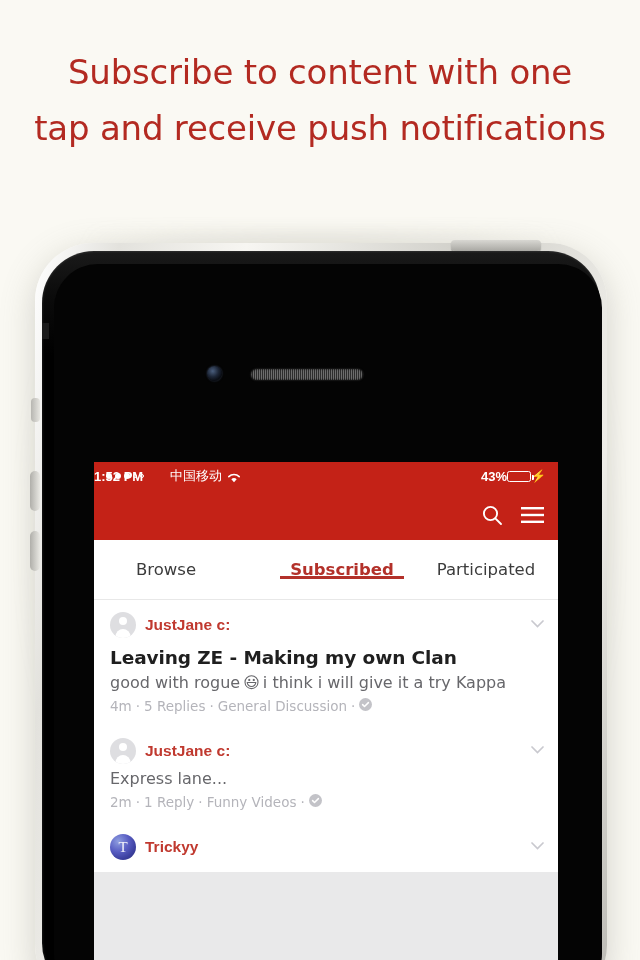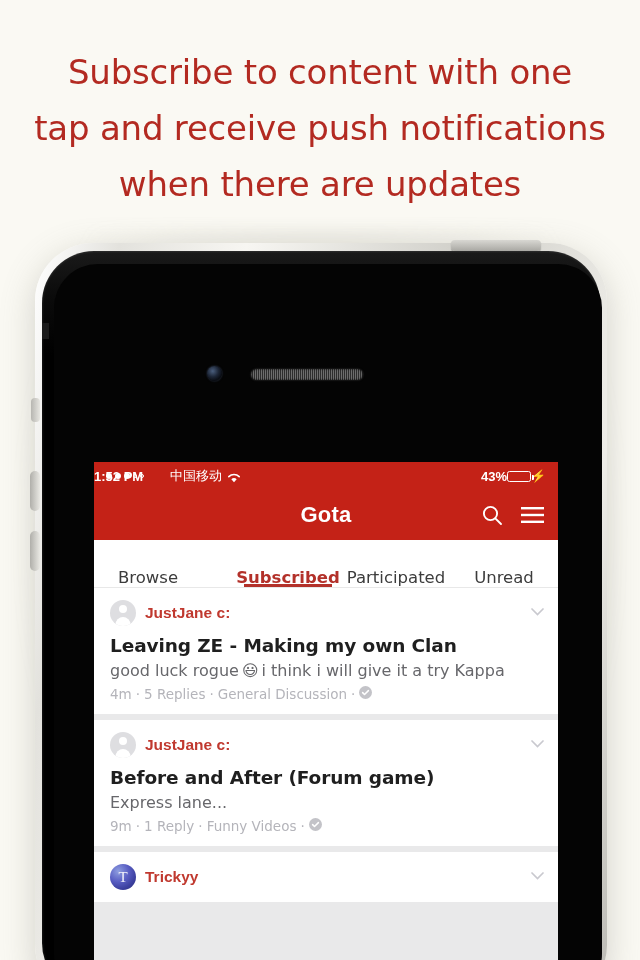--- a/index.html
+++ b/index.html
@@ -142,39 +142,39 @@
   }
   .nav-title {
     position:absolute; left:0; right:0; text-align:center;
     color:#fff; font-size:22px; font-weight:bold; letter-spacing:0.2px;
   }
   .nav-actions { margin-left:auto; display:flex; align-items:center; gap:18px; z-index:2; }
   .icon-btn { cursor:pointer; display:flex; align-items:center; }
 
   
   .tabs {
-    height:48px; background:#fff; display:flex;
-    align-items:flex-end; border-bottom:1px solid #e8e8e8;
+    height:60px; background:#fff; display:flex;
+    align-items:center; border-bottom:1px solid #e8e8e8;
   }
   .tab {
     flex:1; display:flex; align-items:center; justify-content:center;
     font-size:16.5px; color:#3c3c3c; position:relative; cursor:pointer;
     font-family:"DejaVu Sans", sans-serif;
   }
   .tab.active { color:#b3312a; font-weight:bold;margin-left:32px; }
   .tab.active:after {
     content:""; position:absolute; bottom:0; left:10px; right:10px;
     height:3px; background:#b3312a;
   }
 
   
   .feed { background:#e9e9ea; height:406px; overflow:hidden; }
   .card {
     background:#fff; padding:12px 18px 12px 16px;
-    margin-bottom:6px; position:relative;
+    position:relative;
   }
   .card-head { display:flex; align-items:center; gap:9px; }
   .avatar {
     width:26px; height:26px; border-radius:50%;
     background:#dedee1; position:relative; flex:none; overflow:hidden;
   }
   .avatar .silhouette {
     position:absolute; left:50%; top:5px; transform:translateX(-50%);
     width:8px; height:8px; border-radius:50%; background:#fff;
   }
@@ -215,21 +215,20 @@
     background:#c3c3c8; display:inline-flex;
     align-items:center; justify-content:center; flex:none;
   }
 </style>
 </head>
 <body>
 
 <div class="headline">
   <span>Subscribe to content with one</span>
   <span>tap and receive push notifications</span>
-  <span>when there are updates</span>
 </div>
 
 <div class="phone-glow"></div>
 <div class="phone">
 
   <div class="btn-power"></div>
   <div class="btn-silent"></div>
   <div class="btn-vol up"></div>
   <div class="btn-vol down"></div>
 
@@ -264,21 +263,20 @@
           <div class="sb-right">
             <span>43%</span>
             <span class="battery">
               <span class="battery-fill" id="battery-fill" style="width: 43%; background: rgb(245, 197, 24);"></span>
             </span>
             <span class="bolt">⚡</span>
           </div>
         </div>
 
         <div class="navbar">
-          <div class="nav-title">Gota</div>
           <div class="nav-actions">
             <span class="icon-btn">
               <svg width="22" height="22" viewBox="0 0 22 22">
                 <circle cx="9.5" cy="9.5" r="6.6" stroke="#fff" stroke-width="1.9" fill="none"></circle>
                 <line x1="14.3" y1="14.3" x2="20" y2="20" stroke="#fff" stroke-width="1.9" stroke-linecap="round"></line>
               </svg>
             </span>
             <span class="icon-btn">
               <svg width="23" height="18" viewBox="0 0 23 18">
                 <rect y="1" width="23" height="2.4" fill="#fff"></rect>
@@ -291,44 +289,41 @@
 
         <div class="tabs">
           <div class="tab">
               <span>Browse</span>
             </div>
           <div class="tab active">
               <span>Subscribed</span>
             </div>
           <div class="tab">
               <span>Participated</span>
-            </div>
-          <div class="tab">
-              <span>Unread</span>
             </div>
         </div>
 
         <div class="feed">
 
           <div class="card">
             <div class="card-head">
               <div class="avatar">
                 <span class="silhouette"></span>
                   <span class="silhouette2"></span>
               </div>
               <div class="author">JustJane c:</div>
             </div>
             <span class="chev">
               <svg width="13" height="8" viewBox="0 0 13 8">
                   <path d="M1 1 L6.5 6.5 L12 1" stroke="#c9c9cf" stroke-width="1.7" fill="none" stroke-linecap="round"></path>
                 </svg>
             </span>
             <div class="post-title">Leaving ZE - Making my own Clan</div>
             <div class="post-excerpt">
-              <span>good luck rogue</span>
+              <span>good with rogue</span>
               <span class="emoji">😃</span>
               <span>i think i will give it a try Kappa</span>
             </div>
             <div class="post-meta">
               <span>4m</span>
               <span>·</span>
               <span>5 Replies</span>
               <span>·</span>
               <span>General Discussion</span>
               <span>·</span>
@@ -346,26 +341,25 @@
                 <span class="silhouette"></span>
                   <span class="silhouette2"></span>
               </div>
               <div class="author">JustJane c:</div>
             </div>
             <span class="chev">
               <svg width="13" height="8" viewBox="0 0 13 8">
                   <path d="M1 1 L6.5 6.5 L12 1" stroke="#c9c9cf" stroke-width="1.7" fill="none" stroke-linecap="round"></path>
                 </svg>
             </span>
-            <div class="post-title">Before and After (Forum game)</div>
             <div class="post-excerpt">
               <span>Express lane...</span>
             </div>
             <div class="post-meta">
-              <span>9m</span>
+              <span>2m</span>
               <span>·</span>
               <span>1 Reply</span>
               <span>·</span>
               <span>Funny Videos</span>
               <span>·</span>
               <span class="verified">
                 <svg width="9" height="9" viewBox="0 0 9 9">
                     <path d="M1.6 4.6 L3.5 6.5 L7.4 2.6" stroke="#fff" stroke-width="1.5" fill="none" stroke-linecap="round" stroke-linejoin="round"></path>
                   </svg>
               </span>

